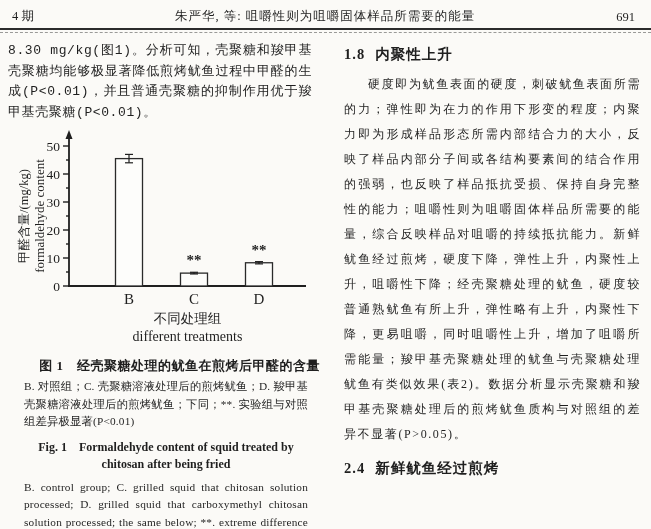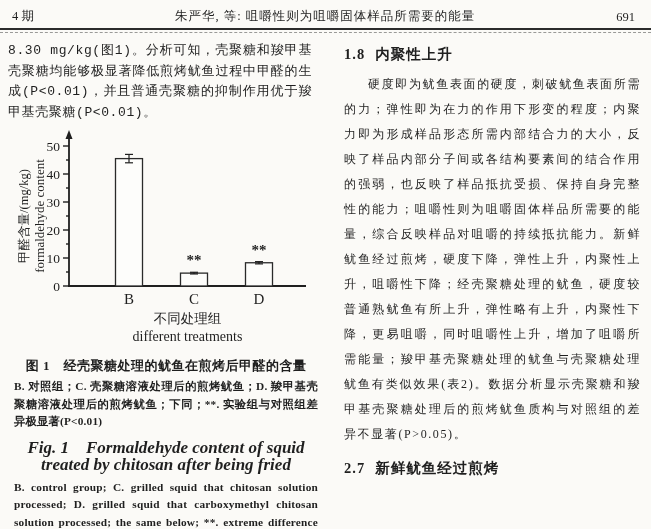--- a/index.html
+++ b/index.html
@@ -27,30 +27,30 @@
   .col-right{flex:1;padding-left:20px;box-sizing:border-box;}
   
   .intro{
     font-size:13px;line-height:20.5px;
     text-align:justify;letter-spacing:.6px;
     margin:2px 12px 2px 0;
     font-family:Liberation Mono, monospace;
   }
   .chart-wrap{margin:2px 0 0 6px;}
   .fig-caption-zh{
-    font-weight:bold;font-size:13px;text-align:center;
+    font-weight:bold;font-size:13px;text-align:right;
     letter-spacing:.5px;margin:4px 4px 3px 4px;
   }
   .fig-note{
     font-size:11.3px;line-height:17.5px;text-align:justify;
-    margin:0 6px;letter-spacing:.2px;font-weight:bold;
+    margin:0 16px;letter-spacing:.2px;
   }
   .fig-caption-en{
-    font-weight:bold;font-size:17px;text-align:center;
-    line-height:17px;margin:8px auto 6px auto;max-width:282px;font-style:italic;
+    font-weight:bold;font-size:12px;text-align:center;
+    line-height:17px;margin:8px auto 6px auto;max-width:282px;
   }
   
   .sec-heading{
     font-weight:bold;font-size:14.5px;
     margin:6px 0 8px 0;letter-spacing:1px;
   }
   .sec-heading .num{margin-right:10px;}
   .sec-para{
     font-size:12px;line-height:25px;
     text-align:justify;text-justify:inter-character;
@@ -130,19 +130,19 @@
       <div class="fig-note">B. control group; C. grilled squid that chitosan solution processed; D. grilled squid that carboxymethyl chitosan solution processed; the same below; **. extreme difference in experimental group and control group (P&lt;0.01)</div>
     </div>
 
     <div class="col-right">
       <div class="sec-heading">
         <span class="num">1.8</span><span>内聚性上升</span>
       </div>
       <p class="sec-para">硬度即为鱿鱼表面的硬度，刺破鱿鱼表面所需的力；弹性即为在力的作用下形变的程度；内聚力即为形成样品形态所需内部结合力的大小，反映了样品内部分子间或各结构要素间的结合作用的强弱，也反映了样品抵抗受损、保持自身完整性的能力；咀嚼性则为咀嚼固体样品所需要的能量，综合反映样品对咀嚼的持续抵抗能力。新鲜鱿鱼经过煎烤，硬度下降，弹性上升，内聚性上升，咀嚼性下降；经壳聚糖处理的鱿鱼，硬度较普通熟鱿鱼有所上升，弹性略有上升，内聚性下降，更易咀嚼，同时咀嚼性上升，增加了咀嚼所需能量；羧甲基壳聚糖处理的鱿鱼与壳聚糖处理鱿鱼有类似效果(表2)。数据分析显示壳聚糖和羧甲基壳聚糖处理后的煎烤鱿鱼质构与对照组的差异不显著(P&gt;0.05)。</p>
 
       <div class="sec-heading sec2">
-        <span class="num">2.7</span><span>新鲜鱿鱼经过煎烤</span>
+        <span class="num">2.4</span><span>新鲜鱿鱼经过煎烤</span>
       </div>
 
     </div>
 
   </div>
 </div>
 
 </body></html>

